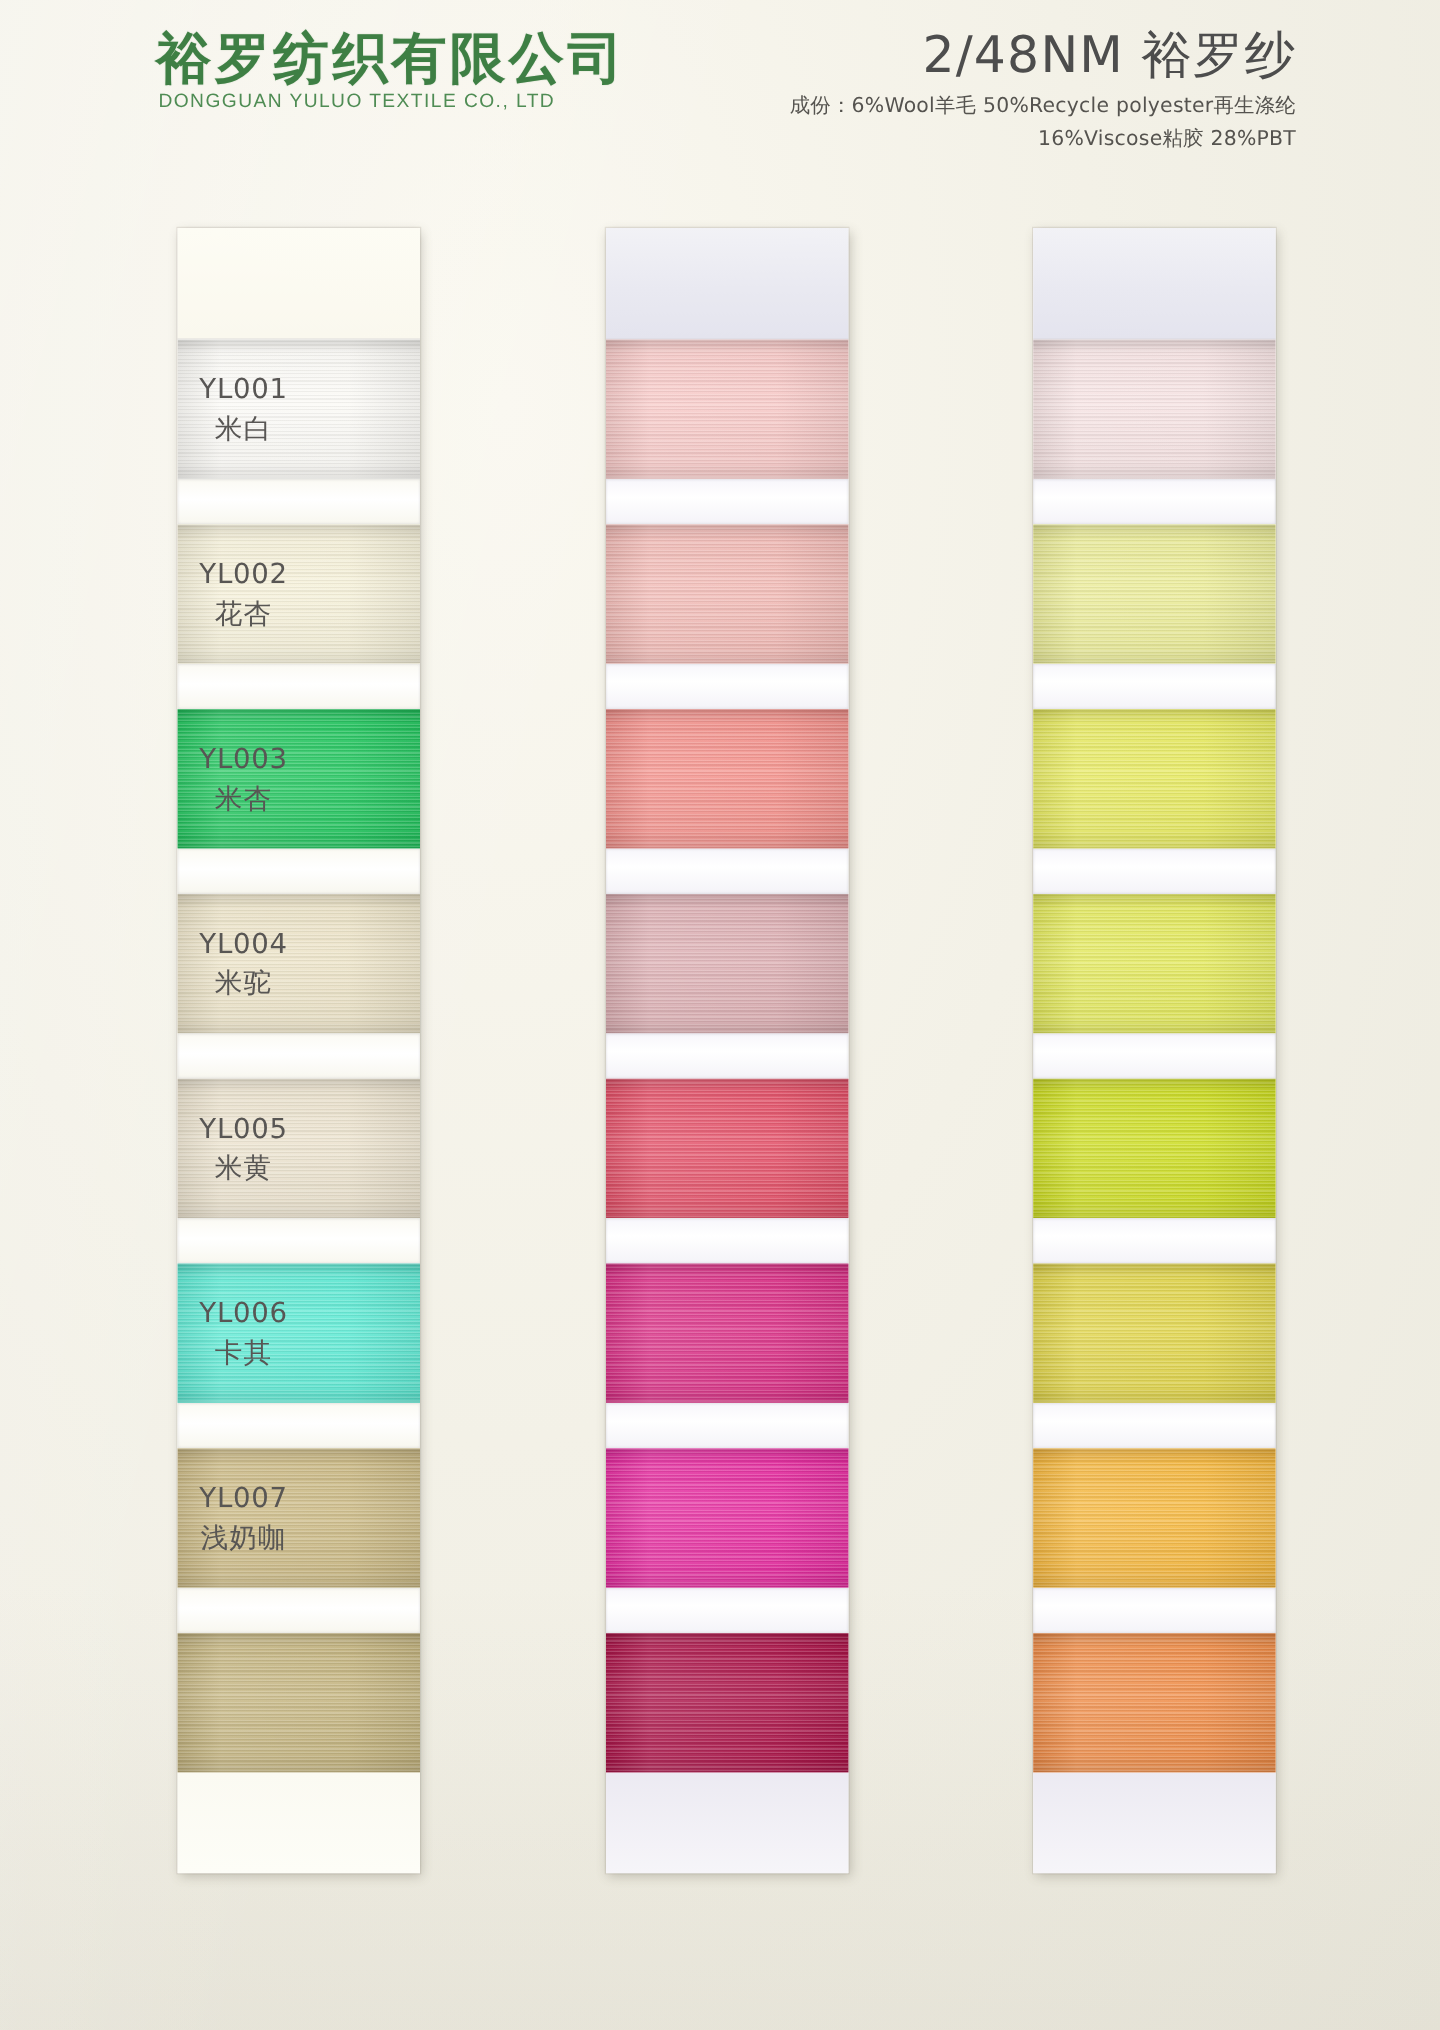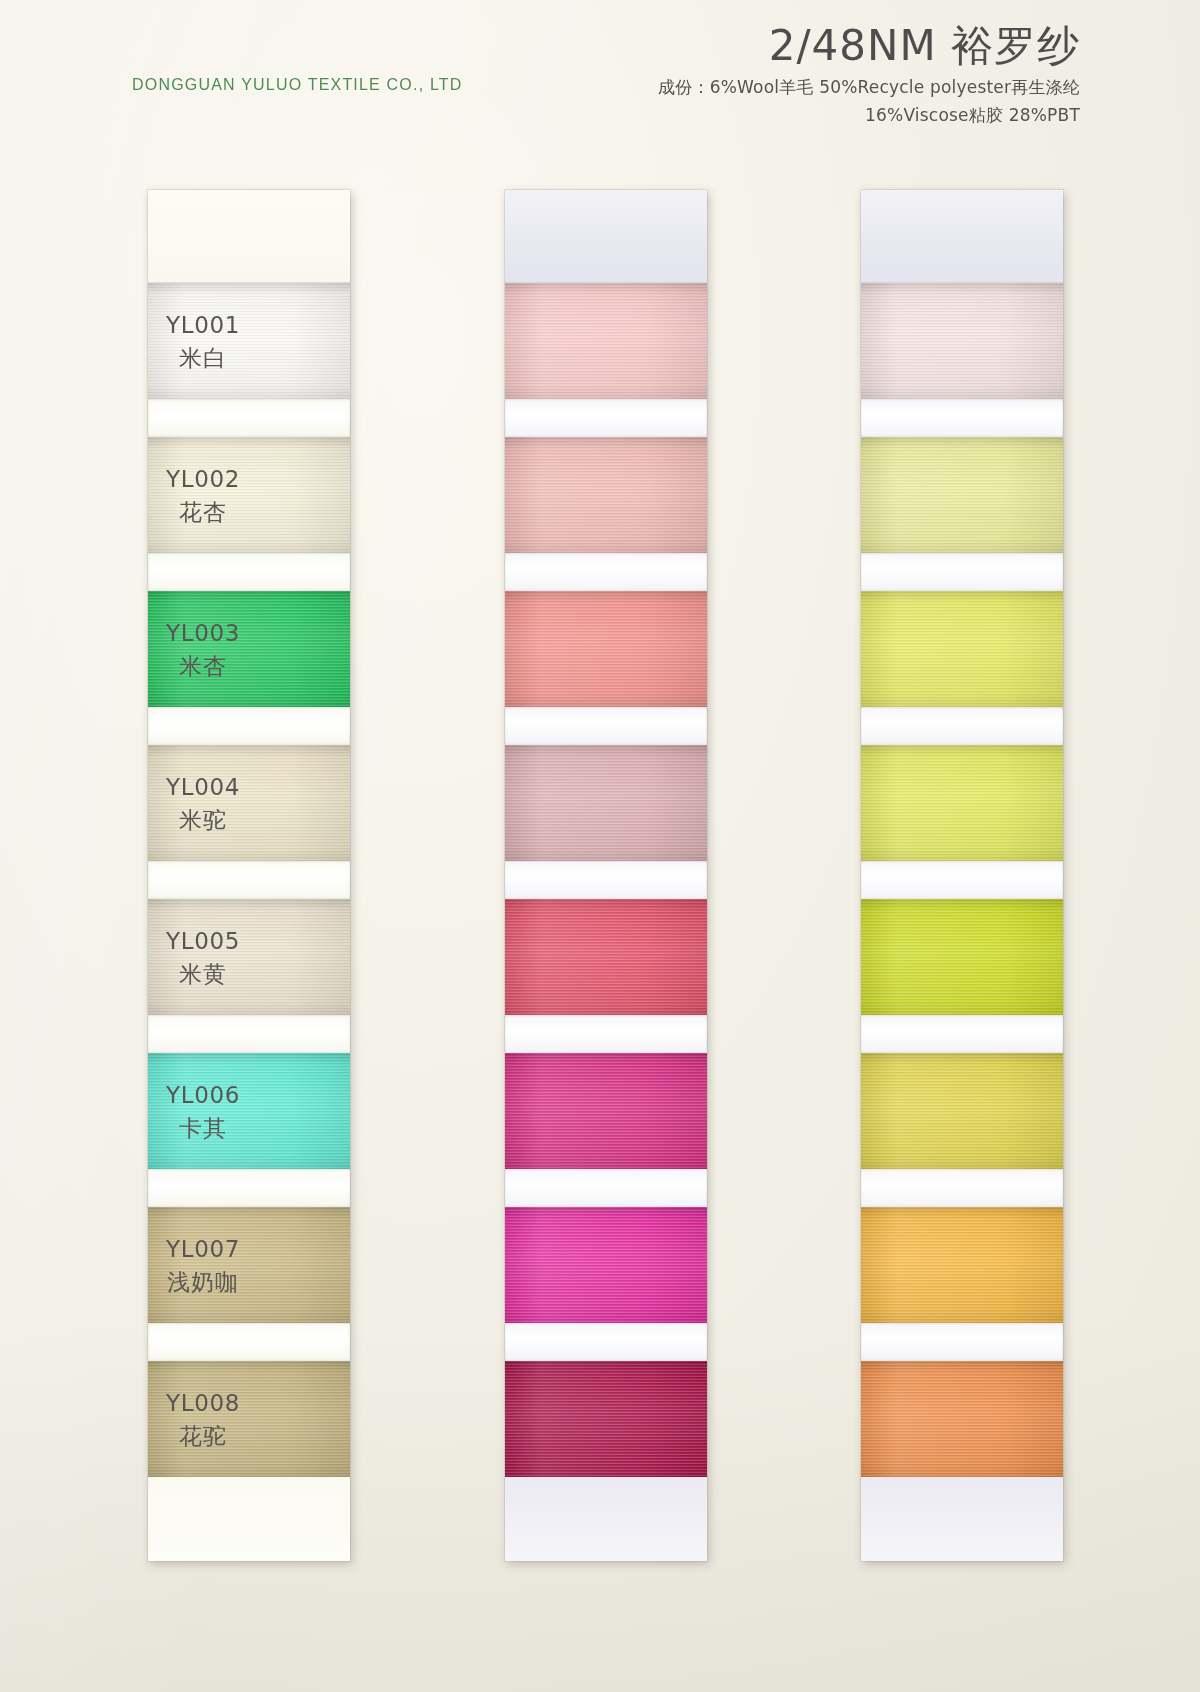--- a/index.html
+++ b/index.html
@@ -140,20 +140,21 @@
   .lab-3{left:-130px;}
 </style>
 </head>
 <body>
 
 <div class="paper"></div>
 
 <div class="header">
 
 
+  <div class="cn-name">裕罗纺织有限公司</div>
   <div class="en-name">DONGGUAN YULUO TEXTILE CO., LTD</div>
 
   <div class="spec-title">2/48NM  裕罗纱</div>
   <div class="spec-line1">成份：6%Wool羊毛 50%Recycle polyester再生涤纶</div>
   <div class="spec-line2">16%Viscose粘胶 28%PBT</div>
 </div>
 
 <div class="col col-1">
   <div class="card" id="card1">
       <div class="card-top cream"></div>
@@ -224,24 +225,20 @@
         <div class="label lab-1" style="top: 28px;">
           <span class="code">YL007</span>
           <span class="name">浅奶咖</span>
         </div>
       </div>
       <div class="sep cream"></div>
       <div class="swatch" style="background: rgb(196, 180, 127);">
         <div class="threads"></div>
         <div class="shade"></div>
         <div class="sheen"></div>
-        <div class="label lab-1" style="top: 28px;">
-          <span class="code">YL008</span>
-          <span class="name">花驼</span>
-        </div>
       </div>
       <div class="card-bottom cream"></div>
     </div>
 </div>
 <div class="col col-2">
   <div class="card" id="card2">
       <div class="card-top"></div>
       <div class="swatch" style="background: rgb(247, 200, 198);">
         <div class="threads"></div>
         <div class="shade"></div>

